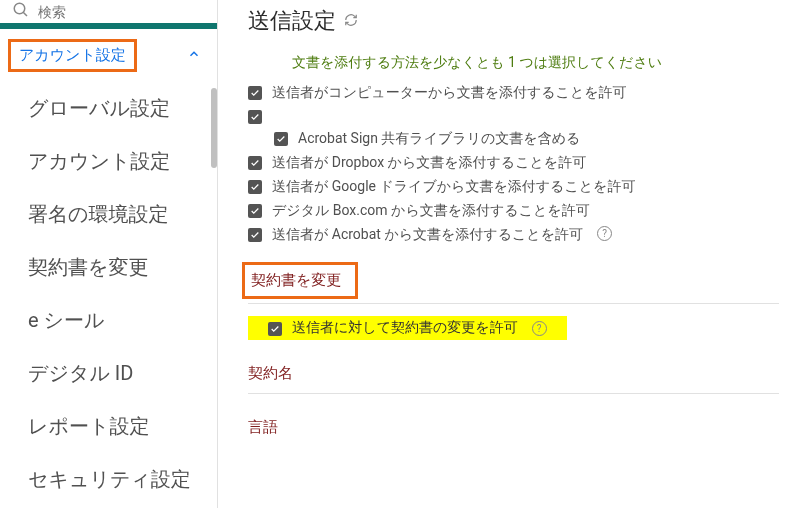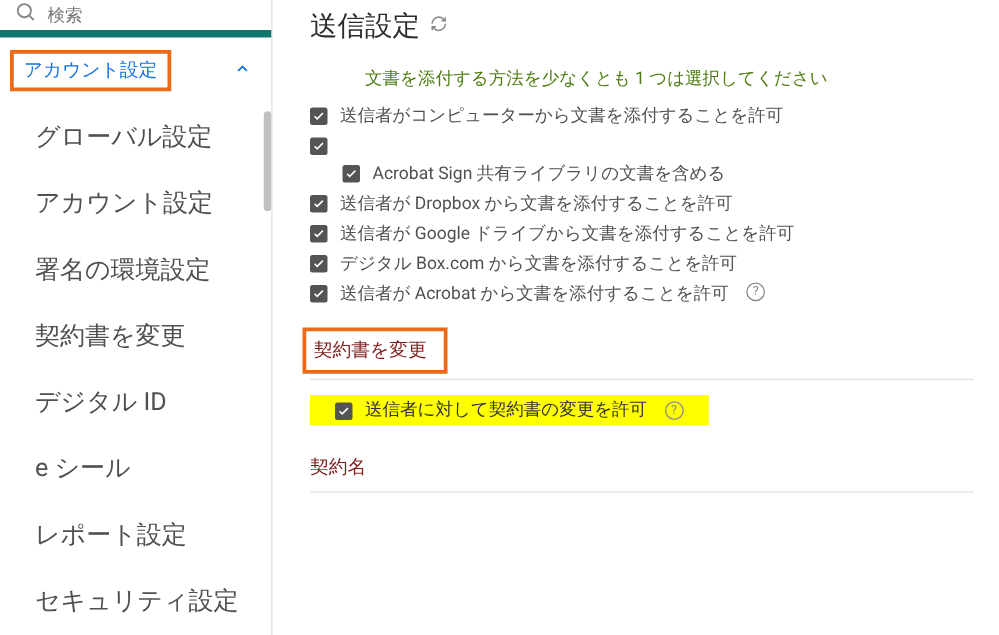--- a/index.html
+++ b/index.html
@@ -47,22 +47,22 @@
     <span class="label hl-orange">アカウント設定</span>
     <span class="chev"><svg viewBox="0 0 24 24">
           <polyline points="6 15 12 9 18 15"></polyline>
         </svg></span>
   </div>
   <div class="nav-list">
     <div class="nav-item"><span>グローバル設定</span></div>
     <div class="nav-item"><span>アカウント設定</span></div>
     <div class="nav-item"><span>署名の環境設定</span></div>
     <div class="nav-item"><span>契約書を変更</span></div>
+    <div class="nav-item"><span>e シール</span></div>
     <div class="nav-item"><span>デジタル ID</span></div>
-    <div class="nav-item"><span>e シール</span></div>
     <div class="nav-item"><span>レポート設定</span></div>
     <div class="nav-item"><span>セキュリティ設定</span></div>
     <div class="nav-item active"><span class="box">送信設定</span></div>
     <div class="nav-item"><span>メッセージテンプレート</span></div>
     <div class="scroll-thumb"></div>
   </div>
 </div>
 
 <div class="main">
   <div class="page-title">
@@ -147,13 +147,16 @@
         </span>
       <span>送信者に対して契約書の変更を許可</span>
       <span class="help">?</span>
     </span>
   </div>
 
   <div class="section">
     <div class="section-h">契約名</div>
   </div>
 
+  <div class="section">
+    <div class="section-h" style="border-bottom:none">言語</div>
+  </div>
 </div>
 
 </body></html>

